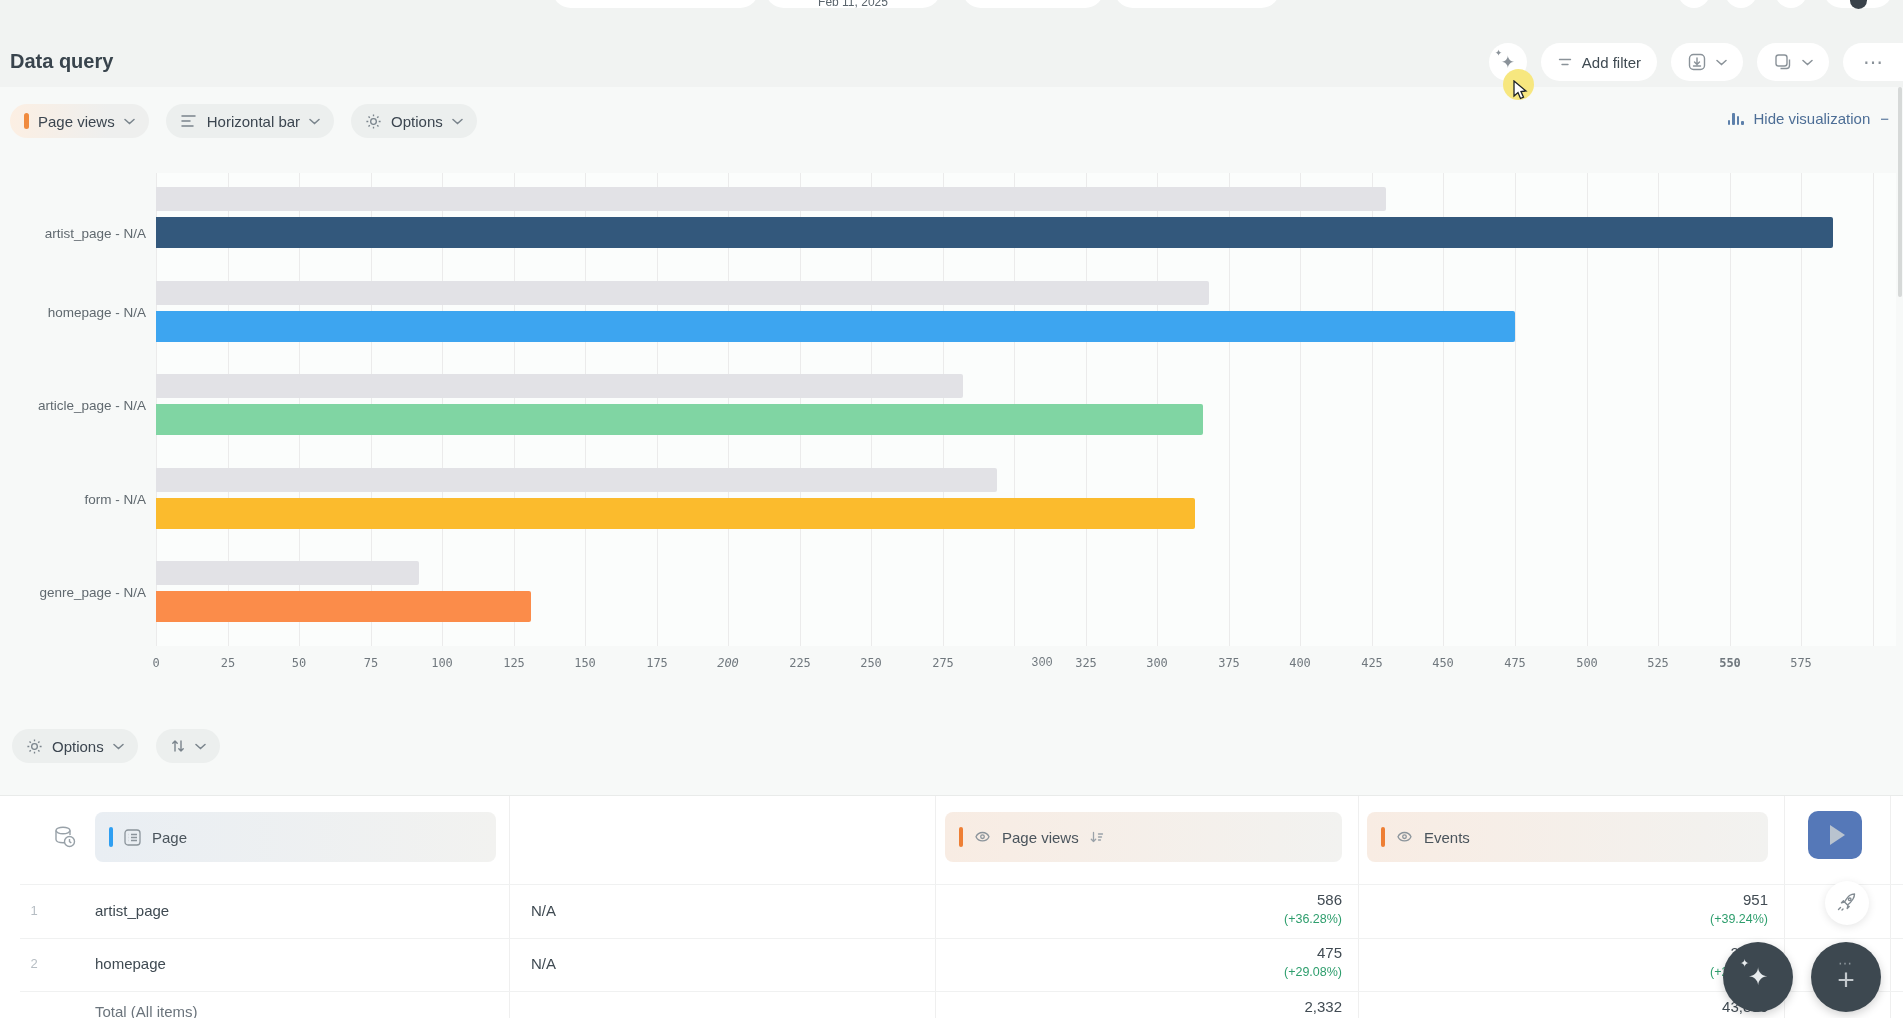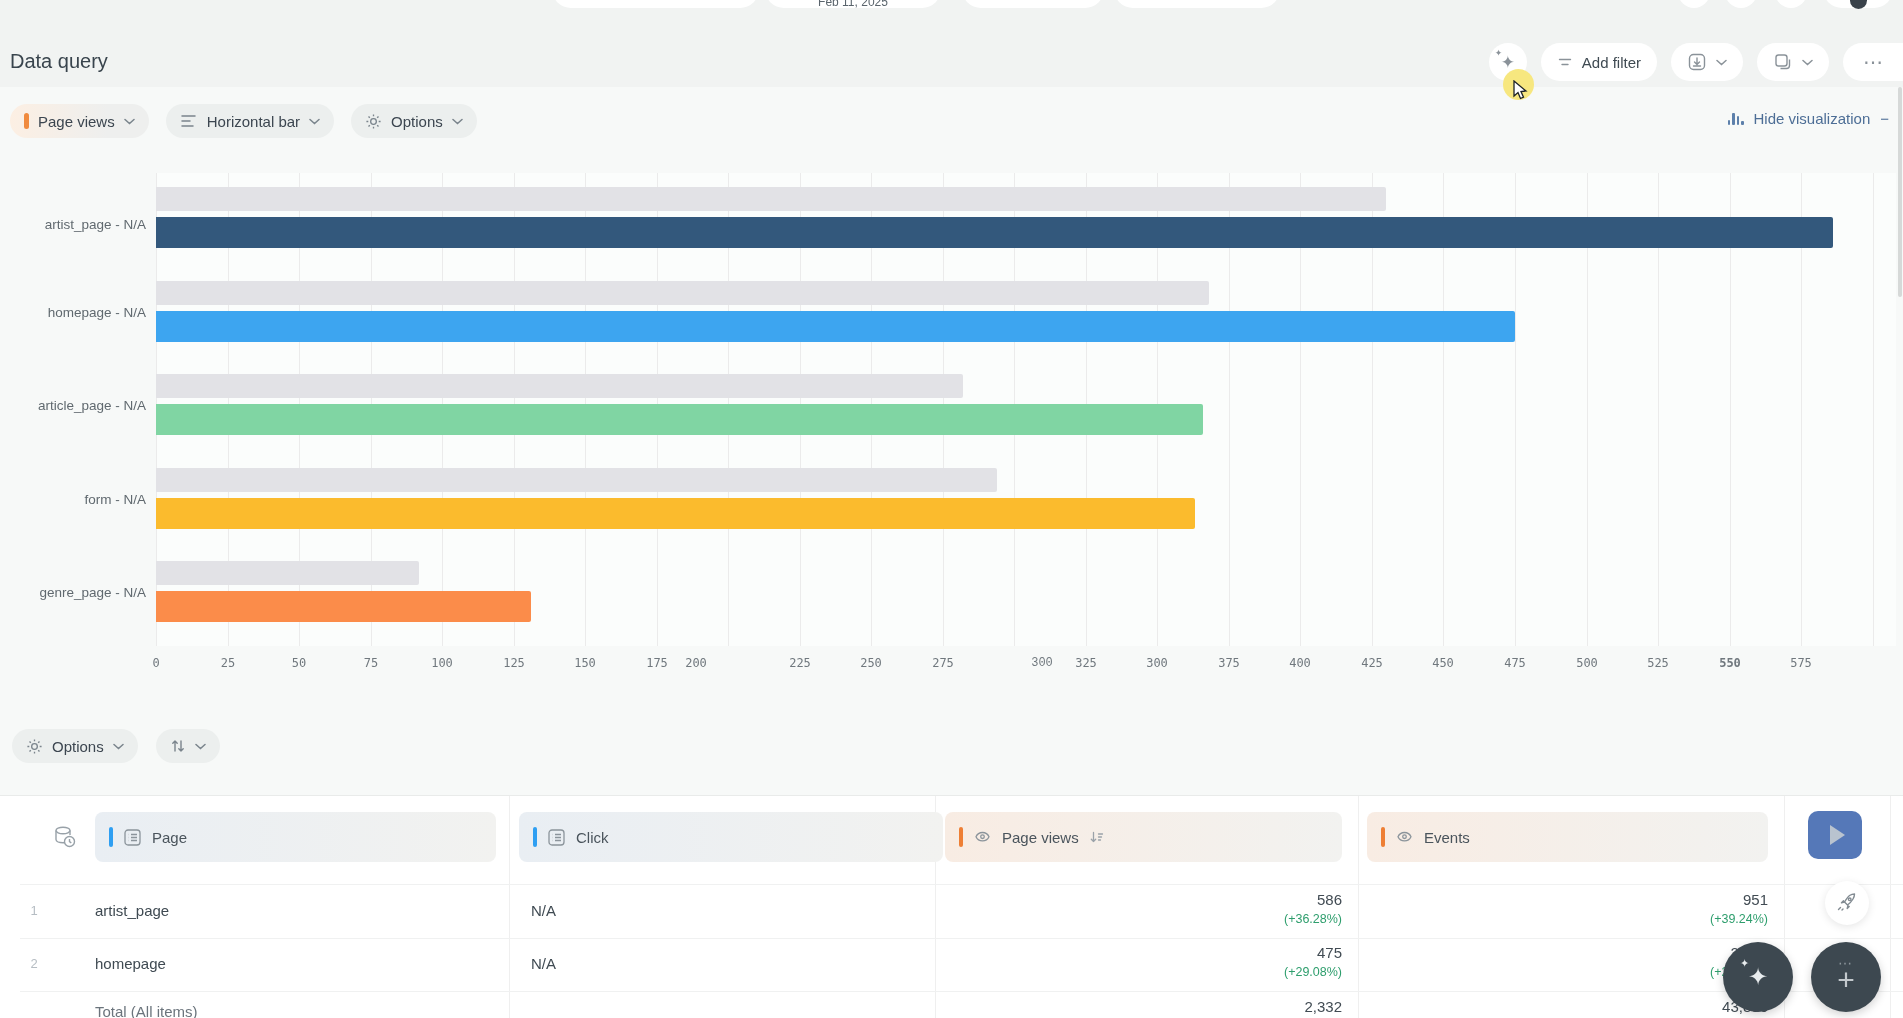--- a/index.html
+++ b/index.html
@@ -7,21 +7,21 @@
   body { font-family:"Liberation Sans", sans-serif; background:#f7f9f8; position:relative; color:#3f4a52; }
 
   
   .topnav { position:absolute; left:0; top:0; width:1903px; height:10px; background:#f1f3f2; overflow:hidden; z-index:5; }
   .topnav .pill { position:absolute; top:-30px; height:38px; background:#ffffff; border-radius:19px;
                   display:flex; align-items:center; justify-content:center; font-size:12px; color:#5a646c; }
   .topnav .avatar-dot { width:17px; height:17px; border-radius:50%; background:#39424a; margin-top:22px; }
 
   
   .header { position:absolute; left:0; top:10px; width:1903px; height:77px; background:#f1f3f2; }
-  .page-title { position:absolute; left:10px; top:40px; font-size:20px; color:#39444d; }
+  .page-title { position:absolute; left:10px; top:40px; font-size:20px; color:#39444d;font-weight:bold; }
   .hdr-right { position:absolute; right:12px; top:33px; display:flex; align-items:center; gap:14px; }
   .circle-btn { width:38px; height:38px; border-radius:50%; background:#fff; display:flex; align-items:center; justify-content:center; }
   .pill-btn { height:38px; background:#fff; border-radius:19px; display:flex; align-items:center; gap:9px;
               padding:0 16px; font-size:15px; color:#3f4a52; border:none; }
   .icon-gray { color:#8a9299; }
   .more-btn { width:60px; justify-content:center; border-radius:19px 0 0 19px; margin-right:-12px; }
 
   
   .cursor-spot { position:absolute; left:1503px; top:69px; width:31px; height:31px; border-radius:50%;
                  background:rgba(247,230,120,0.95); z-index:50; }
@@ -249,36 +249,36 @@
       <div class="group" style="top: 294.5px;">
         <div class="bar-prev" style="width: 841px; background: rgb(226, 226, 230);"></div>
         <div class="bar-cur" style="width: 1039px; background: rgb(251, 187, 45);"></div>
       </div>
       <div class="group" style="top: 388px;">
         <div class="bar-prev" style="width: 263px; background: rgb(226, 226, 230);"></div>
         <div class="bar-cur" style="width: 375px; background: rgb(251, 140, 74);"></div>
       </div>
     </div>
   <div id="labels">
-      <div class="cat-label" style="top: 44px; left: 0px; text-align: right;">artist_page - N/A</div>
+      <div class="cat-label" style="top: 53px; left: 0px; text-align: right;">artist_page - N/A</div>
       <div class="cat-label" style="top: 131.5px; left: 0px;">homepage - N/A</div>
       <div class="cat-label" style="top: 225px; left: 0px;">article_page - N/A</div>
       <div class="cat-label" style="top: 318.5px; left: 0px;">form - N/A</div>
       <div class="cat-label" style="top: 412px; left: 0px;">genre_page - N/A</div>
     </div>
   <div class="ticks" id="ticks">
       <span class="tick" style="left: 0px;">0</span>
       <span class="tick" style="left: 72px;">25</span>
       <span class="tick" style="left: 143px;">50</span>
       <span class="tick" style="left: 215px;">75</span>
       <span class="tick" style="left: 286px;">100</span>
       <span class="tick" style="left: 358px;">125</span>
       <span class="tick" style="left: 429px;">150</span>
       <span class="tick" style="left: 501px;">175</span>
-      <span class="tick" style="left: 540px;">200</span>
+      <span class="tick" style="left: 572px; font-style: italic;">200</span>
       <span class="tick" style="left: 644px;">225</span>
       <span class="tick" style="left: 715px;">250</span>
       <span class="tick" style="left: 787px;">275</span>
       <span class="tick" style="left: 886px; font-family: Liberation Mono, monospace;">300</span>
       <span class="tick" style="left: 930px;">325</span>
       <span class="tick" style="left: 1001px;">300</span>
       <span class="tick" style="left: 1073px;">375</span>
       <span class="tick" style="left: 1144px;">400</span>
       <span class="tick" style="left: 1216px;">425</span>
       <span class="tick" style="left: 1287px;">450</span>
@@ -331,28 +331,20 @@
   </div>
 
   <div class="col-chip dim" style="left:95px;width:401px;">
     <span class="accent blue"></span>
     <svg width="19" height="19" viewBox="0 0 19 19" fill="none" stroke="#8b949b" stroke-width="1.3">
       <rect x="2" y="2" width="15" height="15" rx="3"></rect>
         <path d="M8 6.5h6M8 9.5h6M8 12.5h6M5.2 6.5h.2M5.2 9.5h.2M5.2 12.5h.2"></path>
     </svg>
     <span>Page</span>
   </div>
-  <div class="col-chip dim" style="left:519px;width:424px;">
-    <span class="accent blue"></span>
-    <svg width="19" height="19" viewBox="0 0 19 19" fill="none" stroke="#8b949b" stroke-width="1.3">
-      <rect x="2" y="2" width="15" height="15" rx="3"></rect>
-        <path d="M8 6.5h6M8 9.5h6M8 12.5h6M5.2 6.5h.2M5.2 9.5h.2M5.2 12.5h.2"></path>
-    </svg>
-    <span>Click</span>
-  </div>
   <div class="col-chip met" style="left:945px;width:397px;">
     <span class="accent orange"></span>
     <svg width="19" height="19" viewBox="0 0 19 19" fill="none" stroke="#8b949b" stroke-width="1.3">
       <path d="M9.5 4.5c3.2 0 5.6 2.2 6.5 4.2-.9 2-3.3 4.2-6.5 4.2S3.9 10.7 3 8.7c.9-2 3.3-4.2 6.5-4.2z"></path>
         <circle cx="9.5" cy="8.7" r="1.8"></circle>
     </svg>
     <span>Page views</span>
     <svg width="15" height="14" viewBox="0 0 15 14" fill="none" stroke="#9aa2a9" stroke-width="1.3" stroke-linecap="round">
       <path d="M4.5 2.5v9M4.5 11.5L2.3 9.3M4.5 11.5l2.2-2.2M9.5 4h4M9.5 7h3M9.5 10h2"></path>
     </svg>

